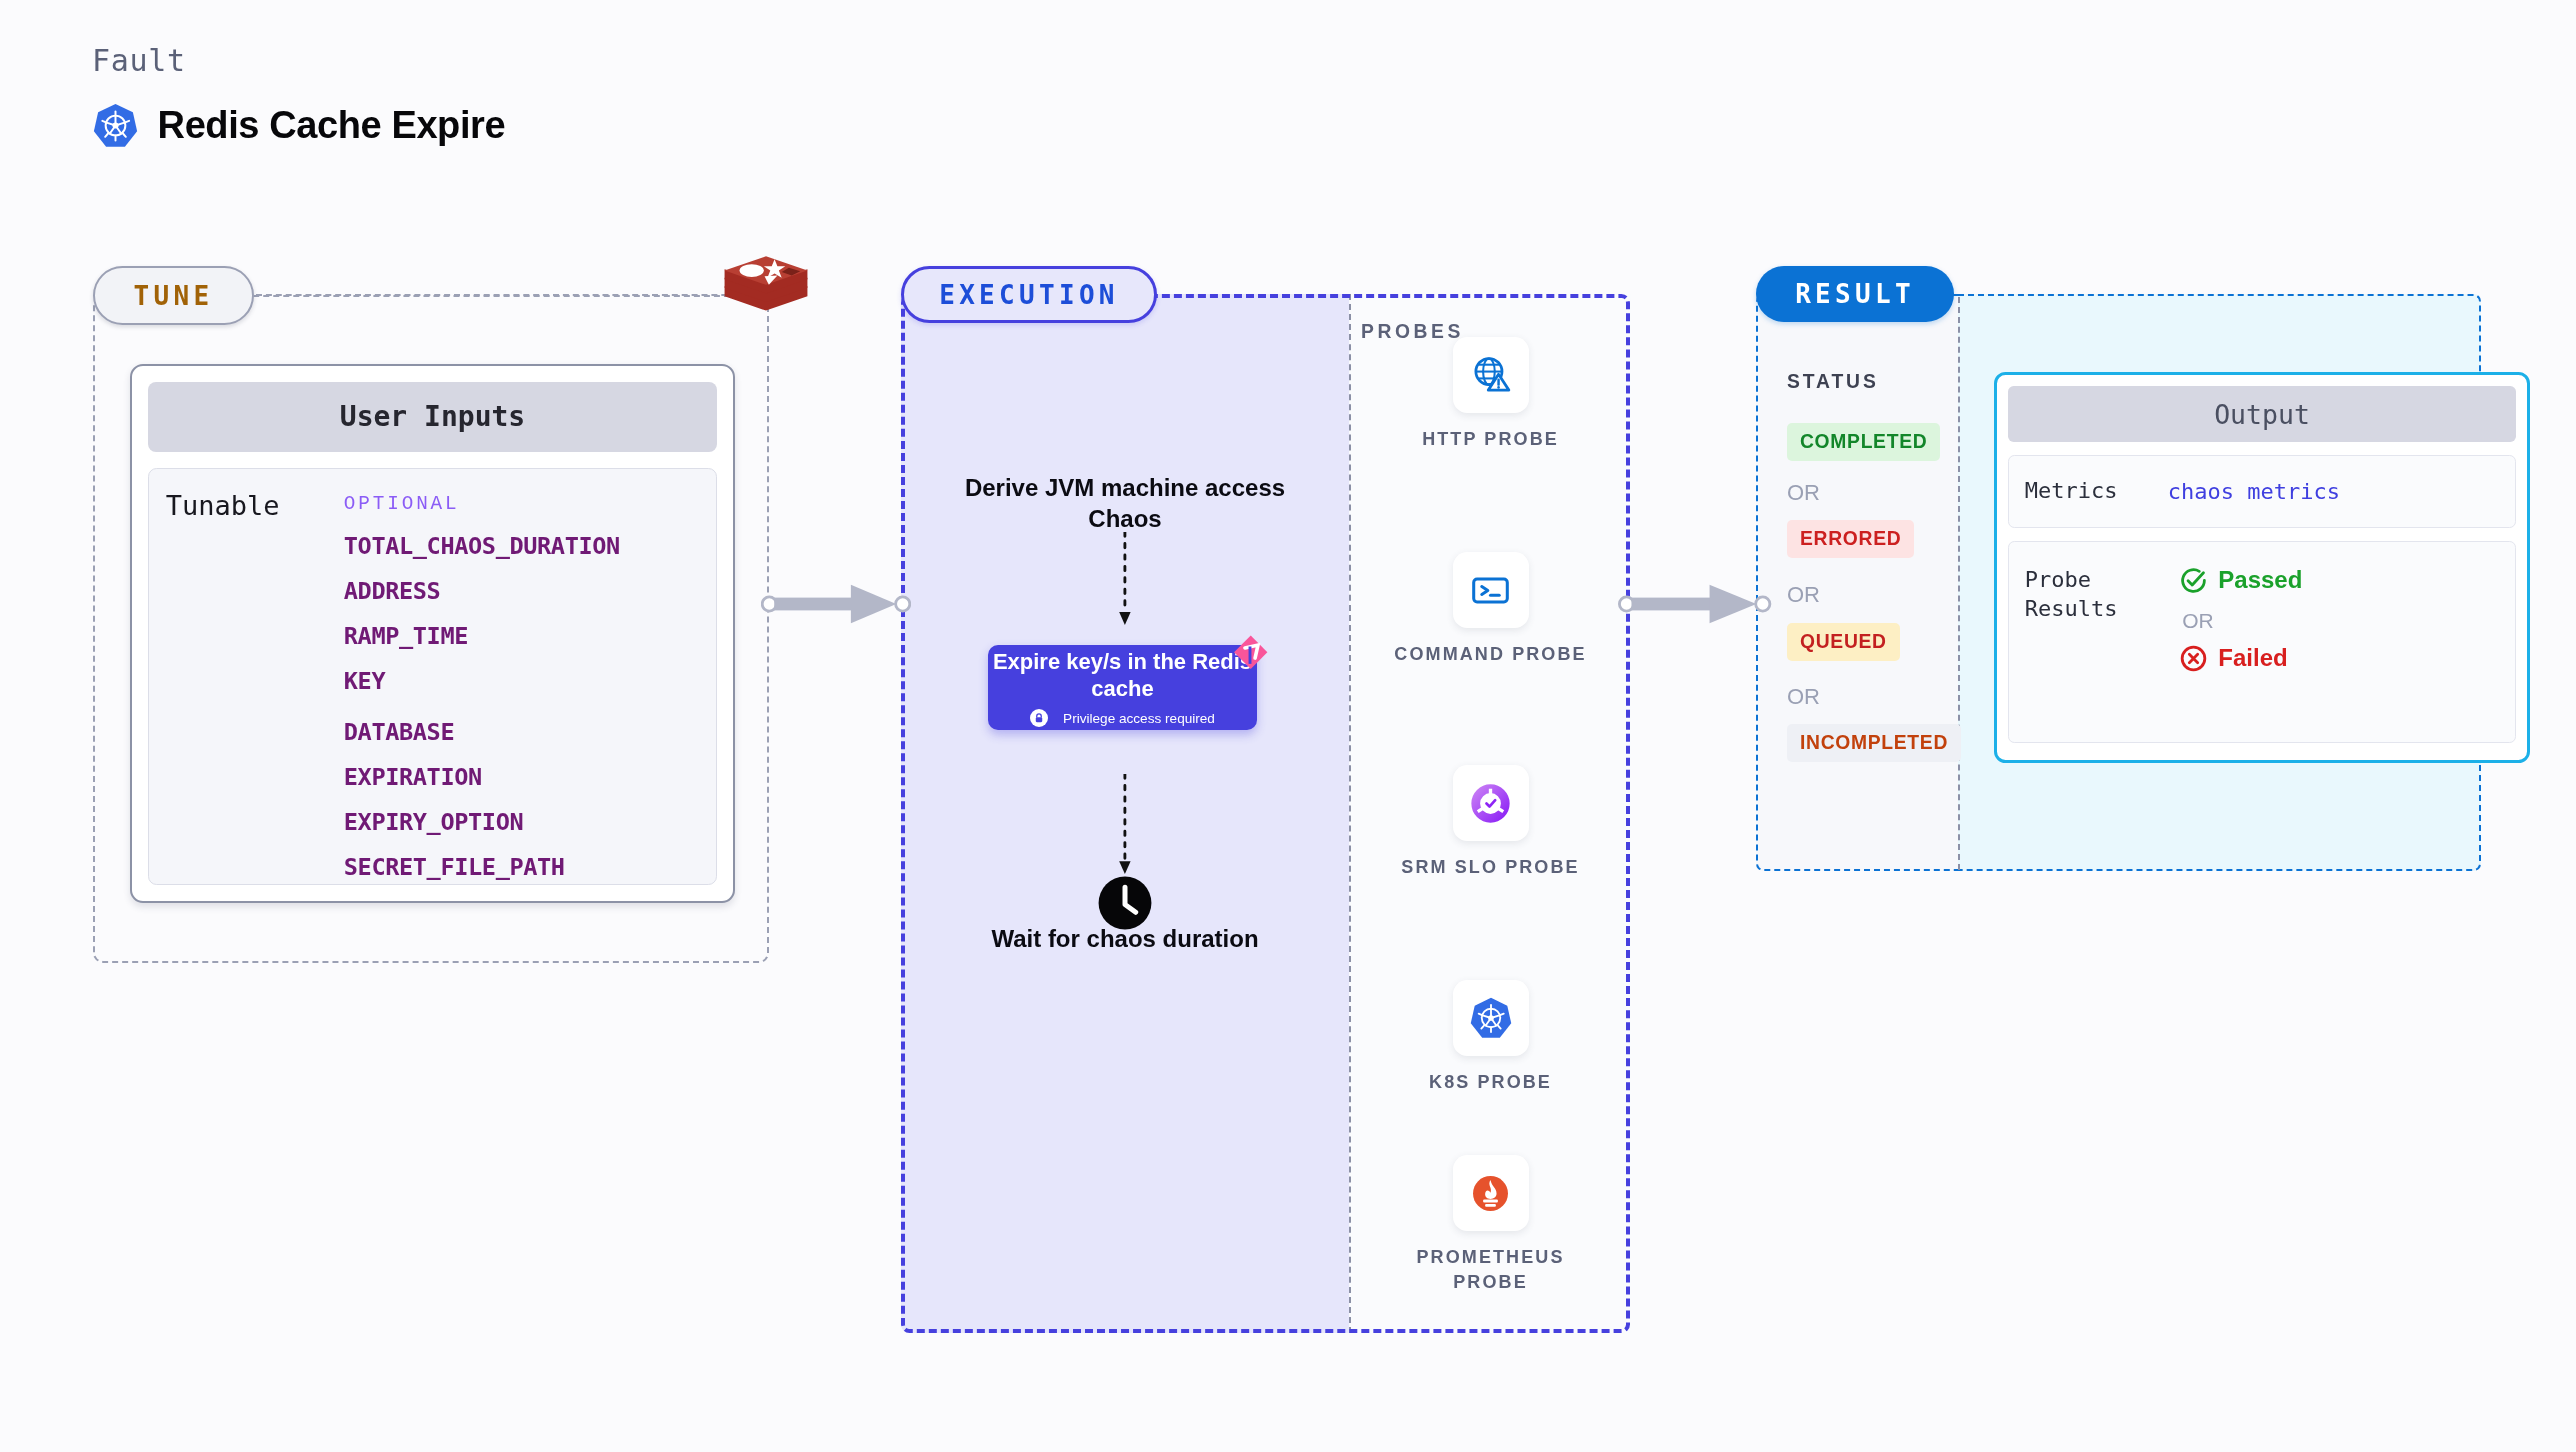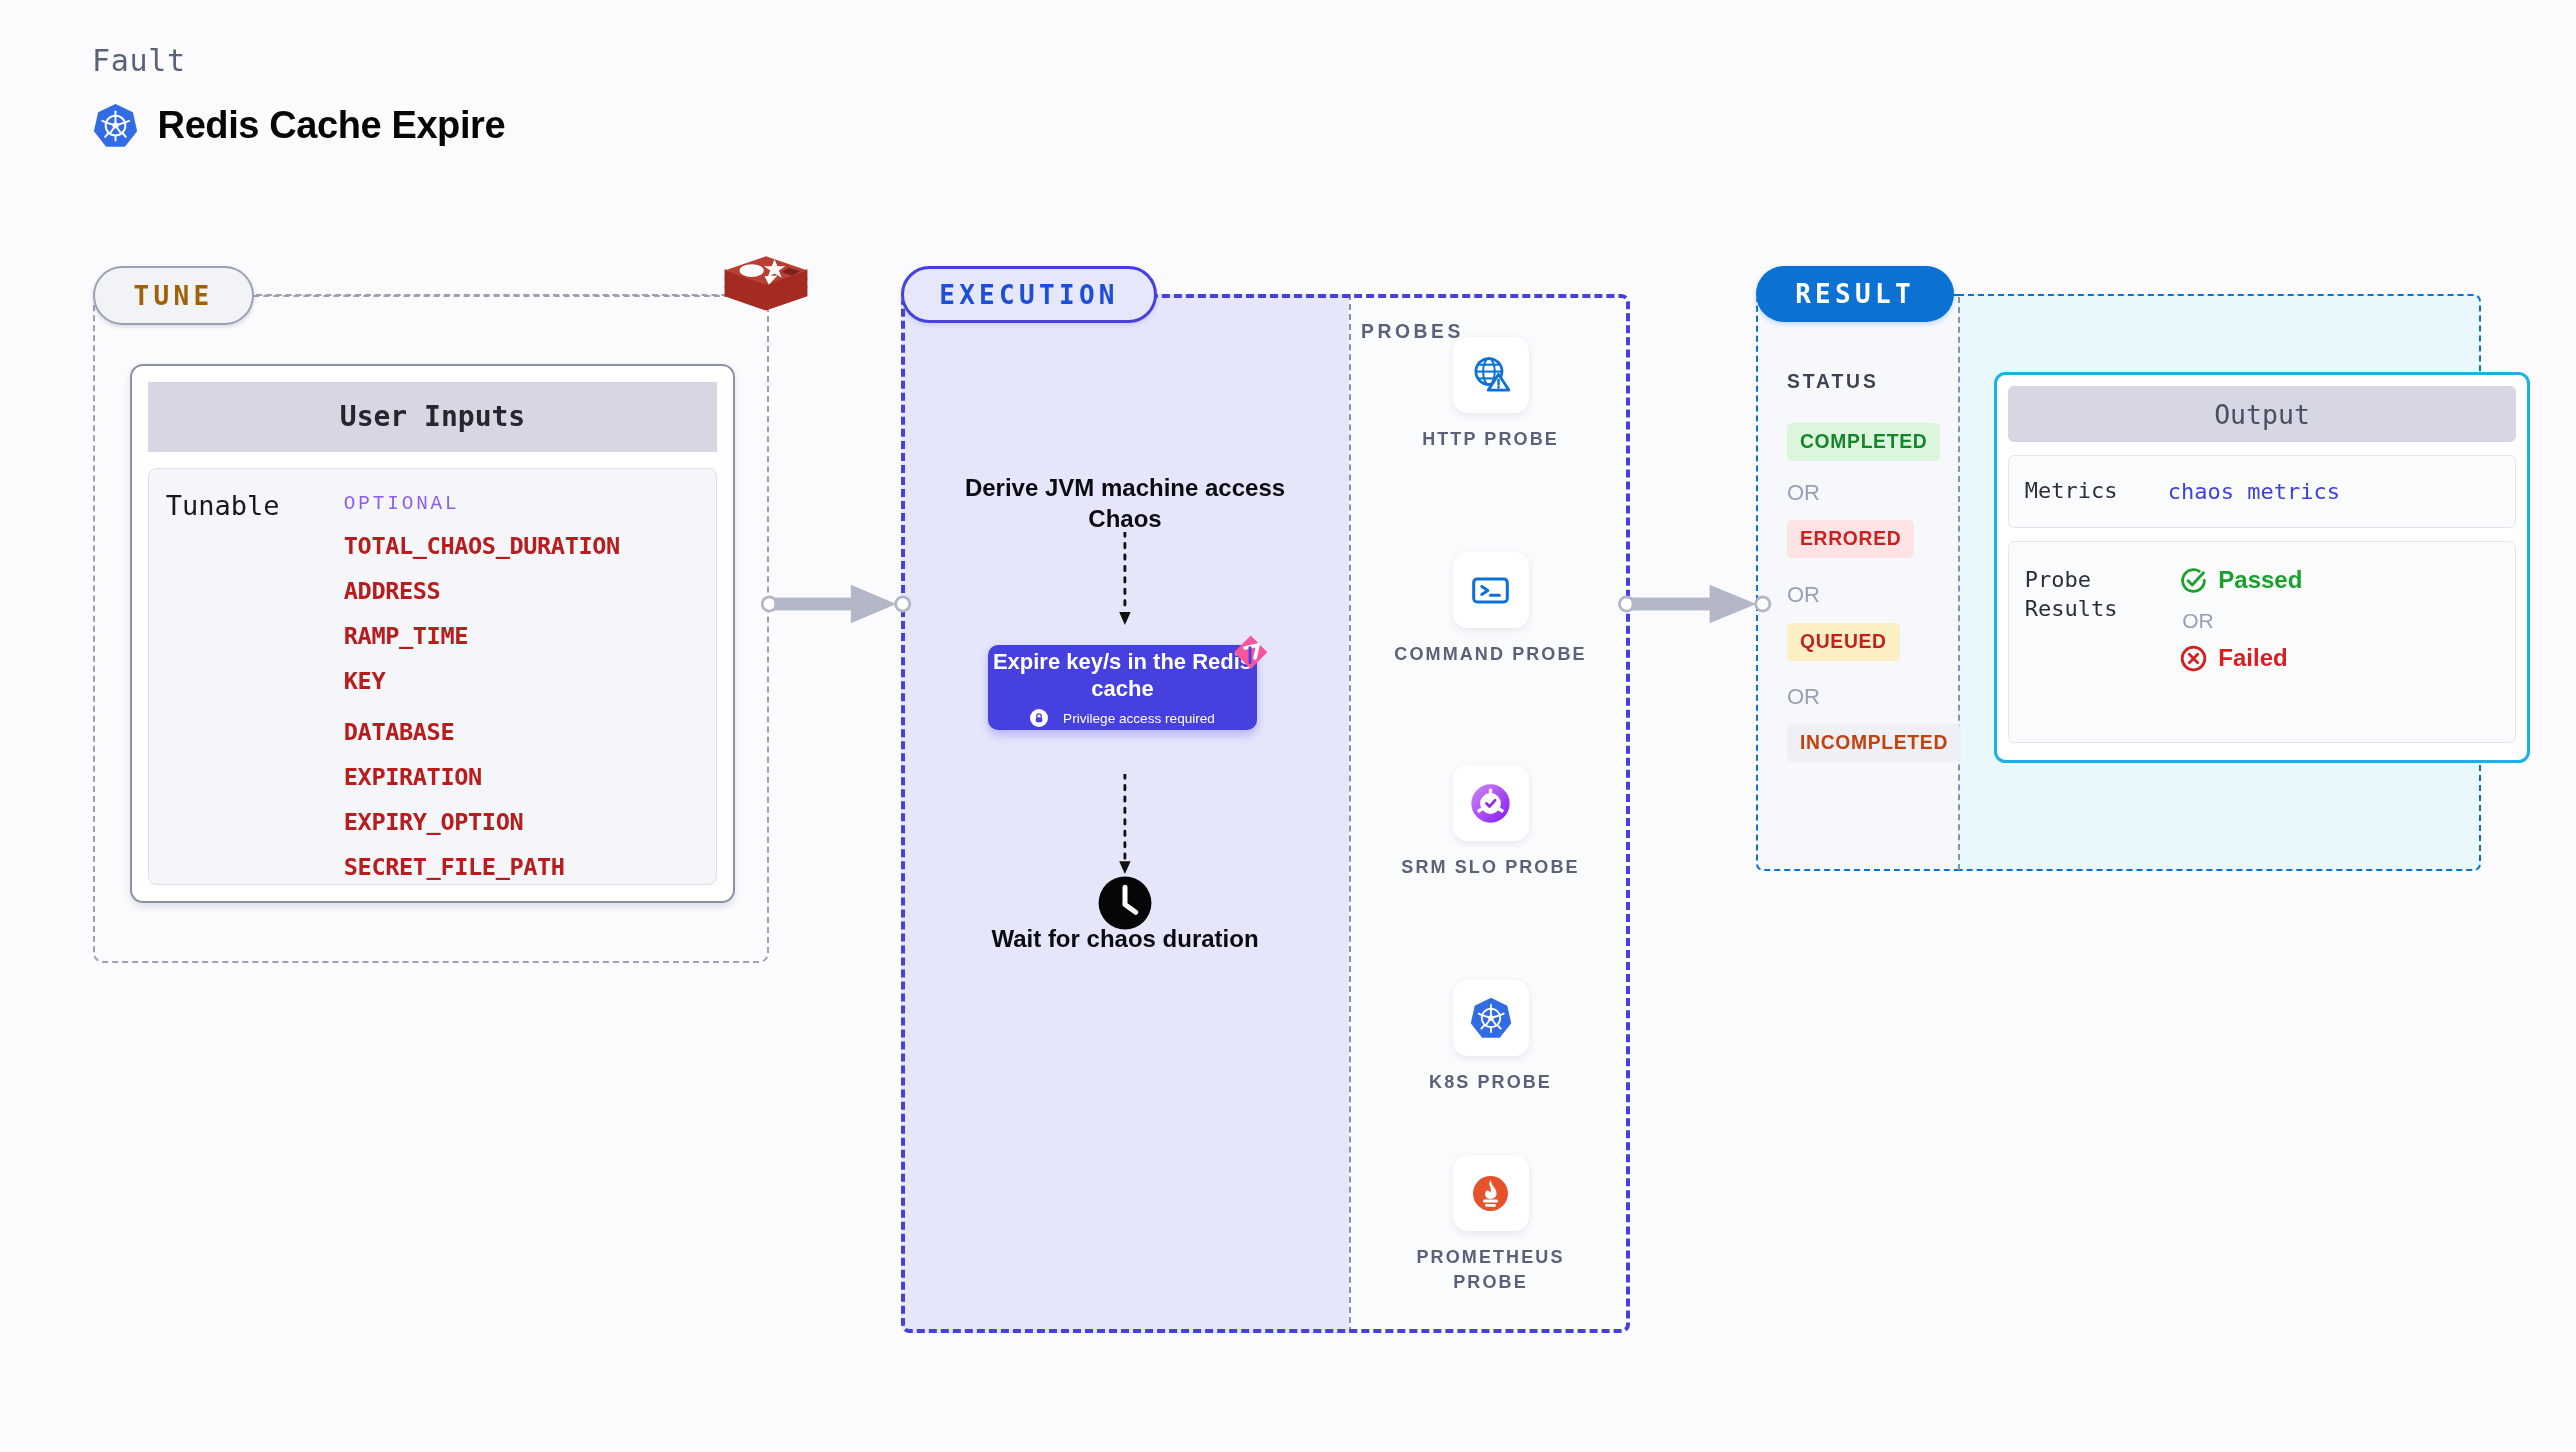--- a/index.html
+++ b/index.html
@@ -90,21 +90,21 @@
     background: #ffffff;
     border: 2.9px solid #8c92a6;
     border-radius: 13px;
     box-sizing: border-box;
     padding: 15.8px;
     box-shadow: 0 3.6px 7.2px rgba(60,64,90,.14);
   }
   #user-inputs-header {
     height: 70px;
     background: #d6d7e2;
-    border-radius: 0;
+    border-radius: 8px;
     display: flex;
     align-items: center;
     justify-content: center;
     font-family: "DejaVu Sans Mono", monospace;
     font-size: 28px;
     font-weight: 700;
     color: #26262f;
   }
   #tunable-box {
     margin-top: 15.8px;
@@ -130,21 +130,21 @@
     font-family: Liberation Mono, monospace;
     font-size: 19.3px;
     color: #8b5cf6;
     letter-spacing: 2.9px;
     margin-bottom: 17px;
   }
   .tunable-item {
     font-family: "DejaVu Sans Mono", monospace;
     font-size: 23.6px;
     font-weight: 700;
-    color: #b91c1c;
+    color: #701a75;
     margin-bottom: 17px;
     letter-spacing: -0.4px;
   }
   .tunable-item.gap-before { margin-top: 23px; }
 
   
   #redis-logo {
     position: absolute;
     left: 720px; top: 252px;
     width: 92px; height: 80px;

